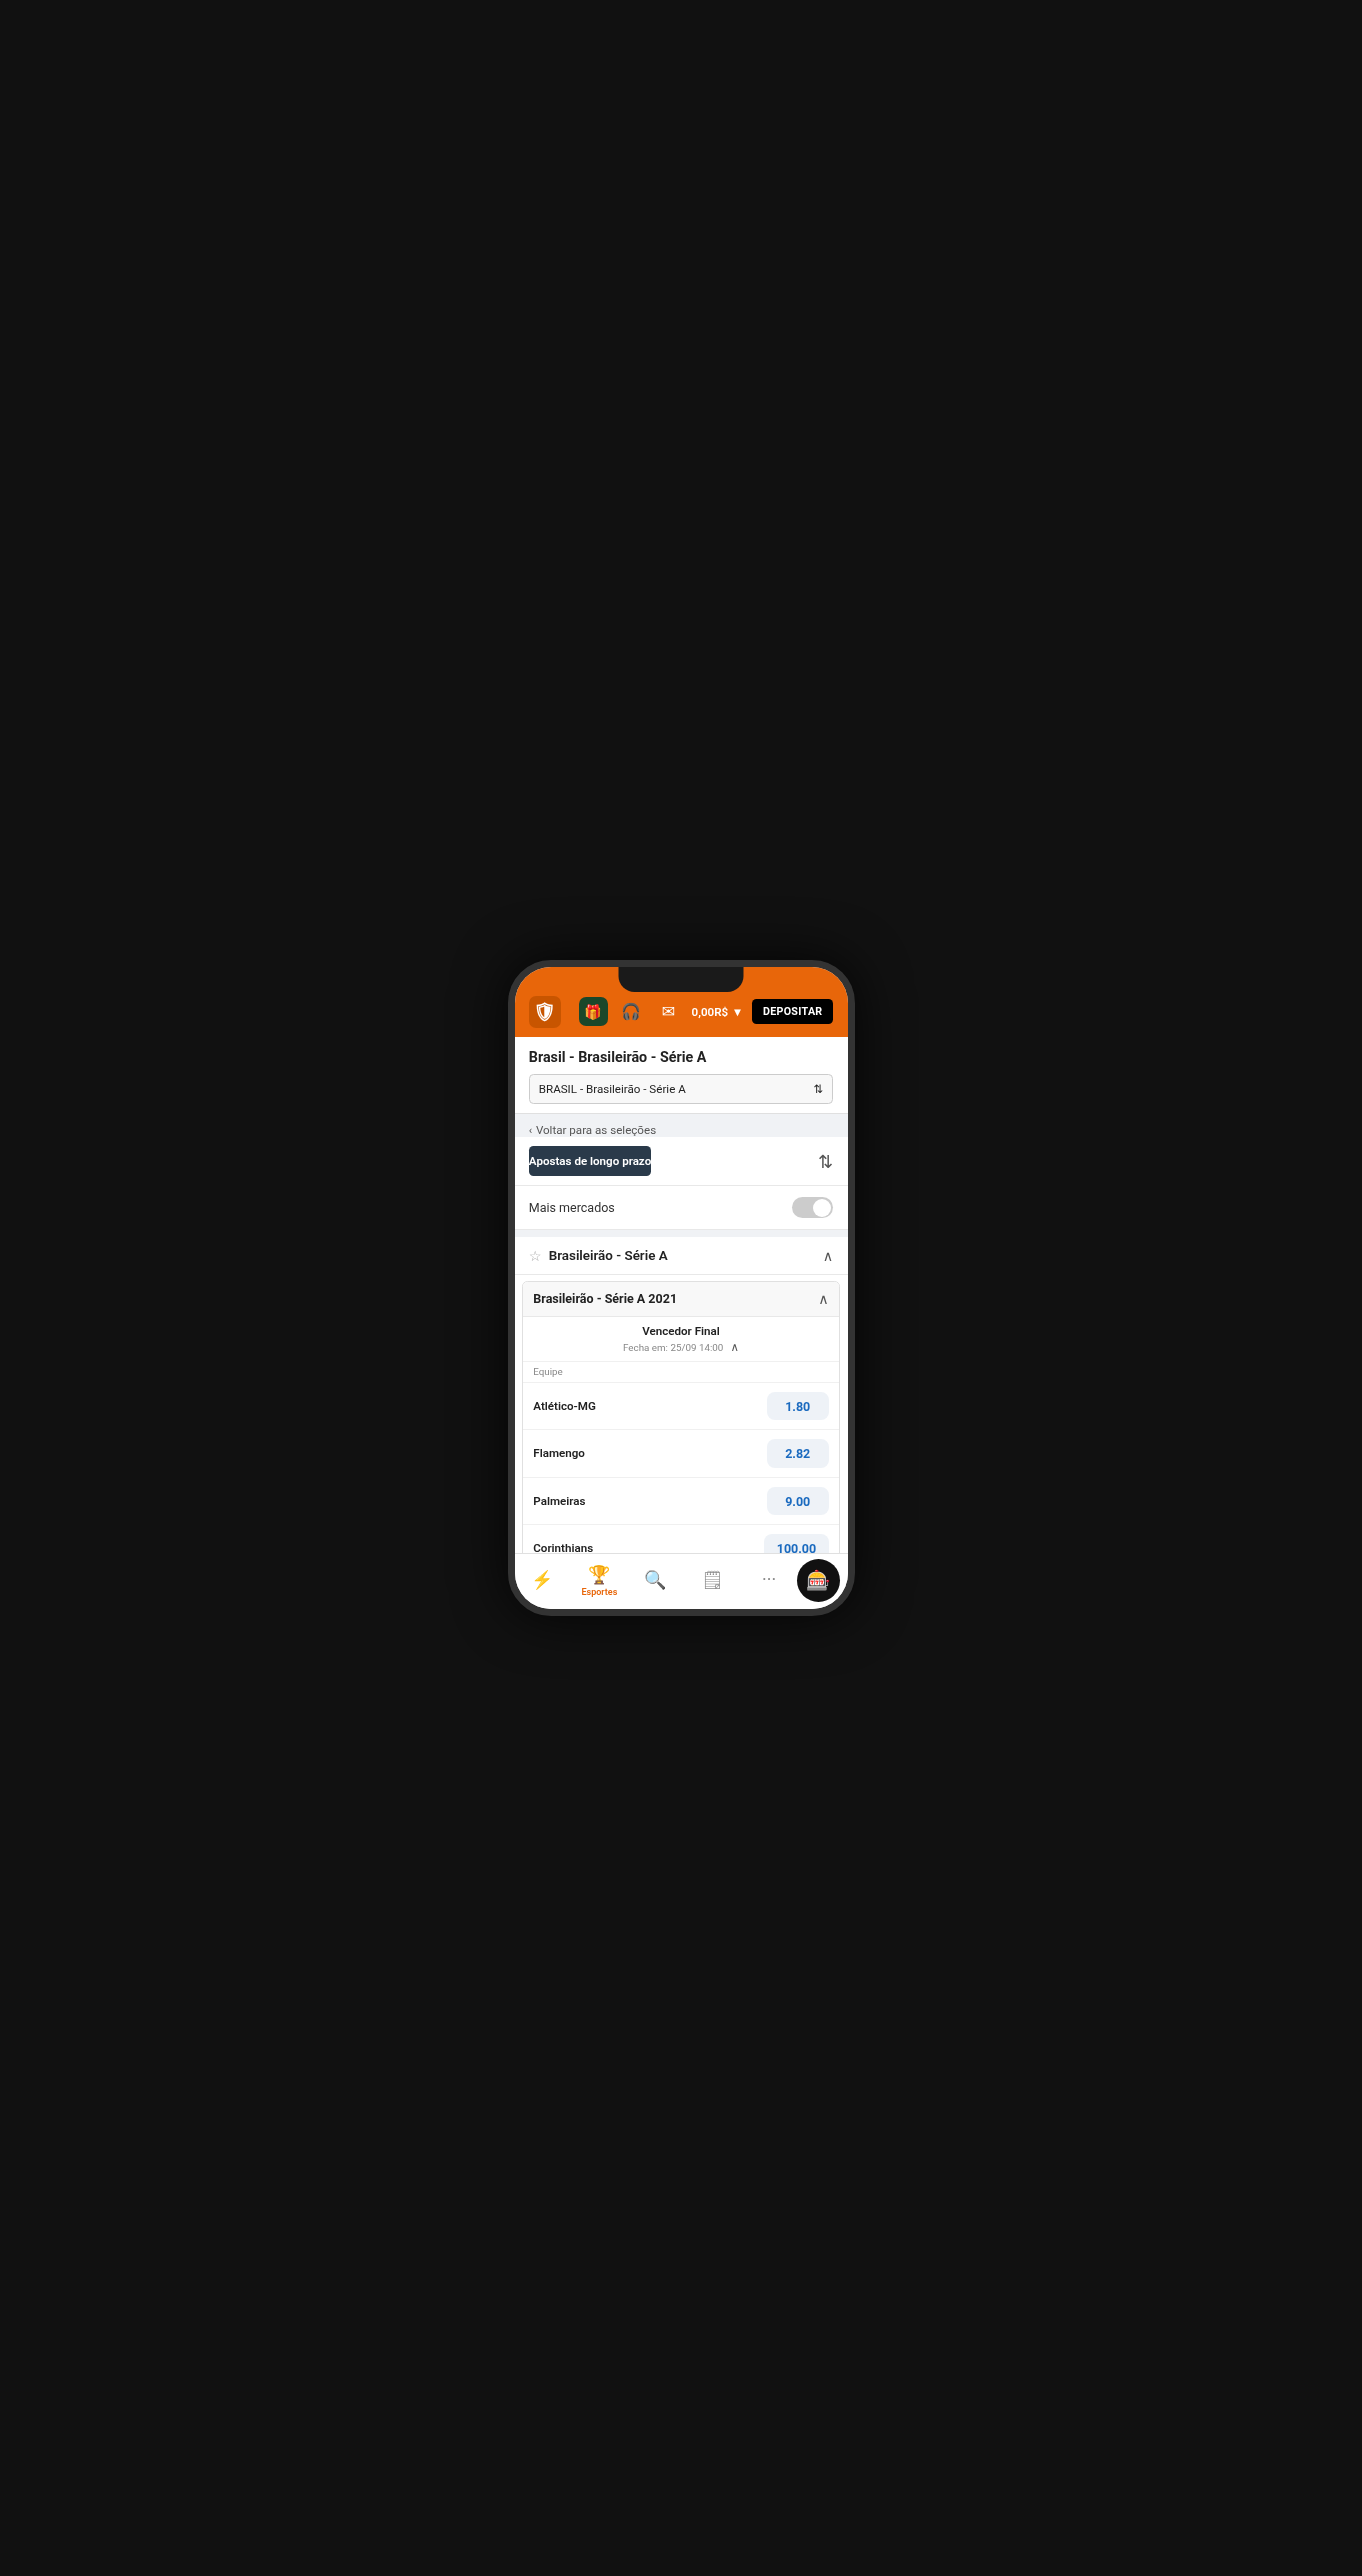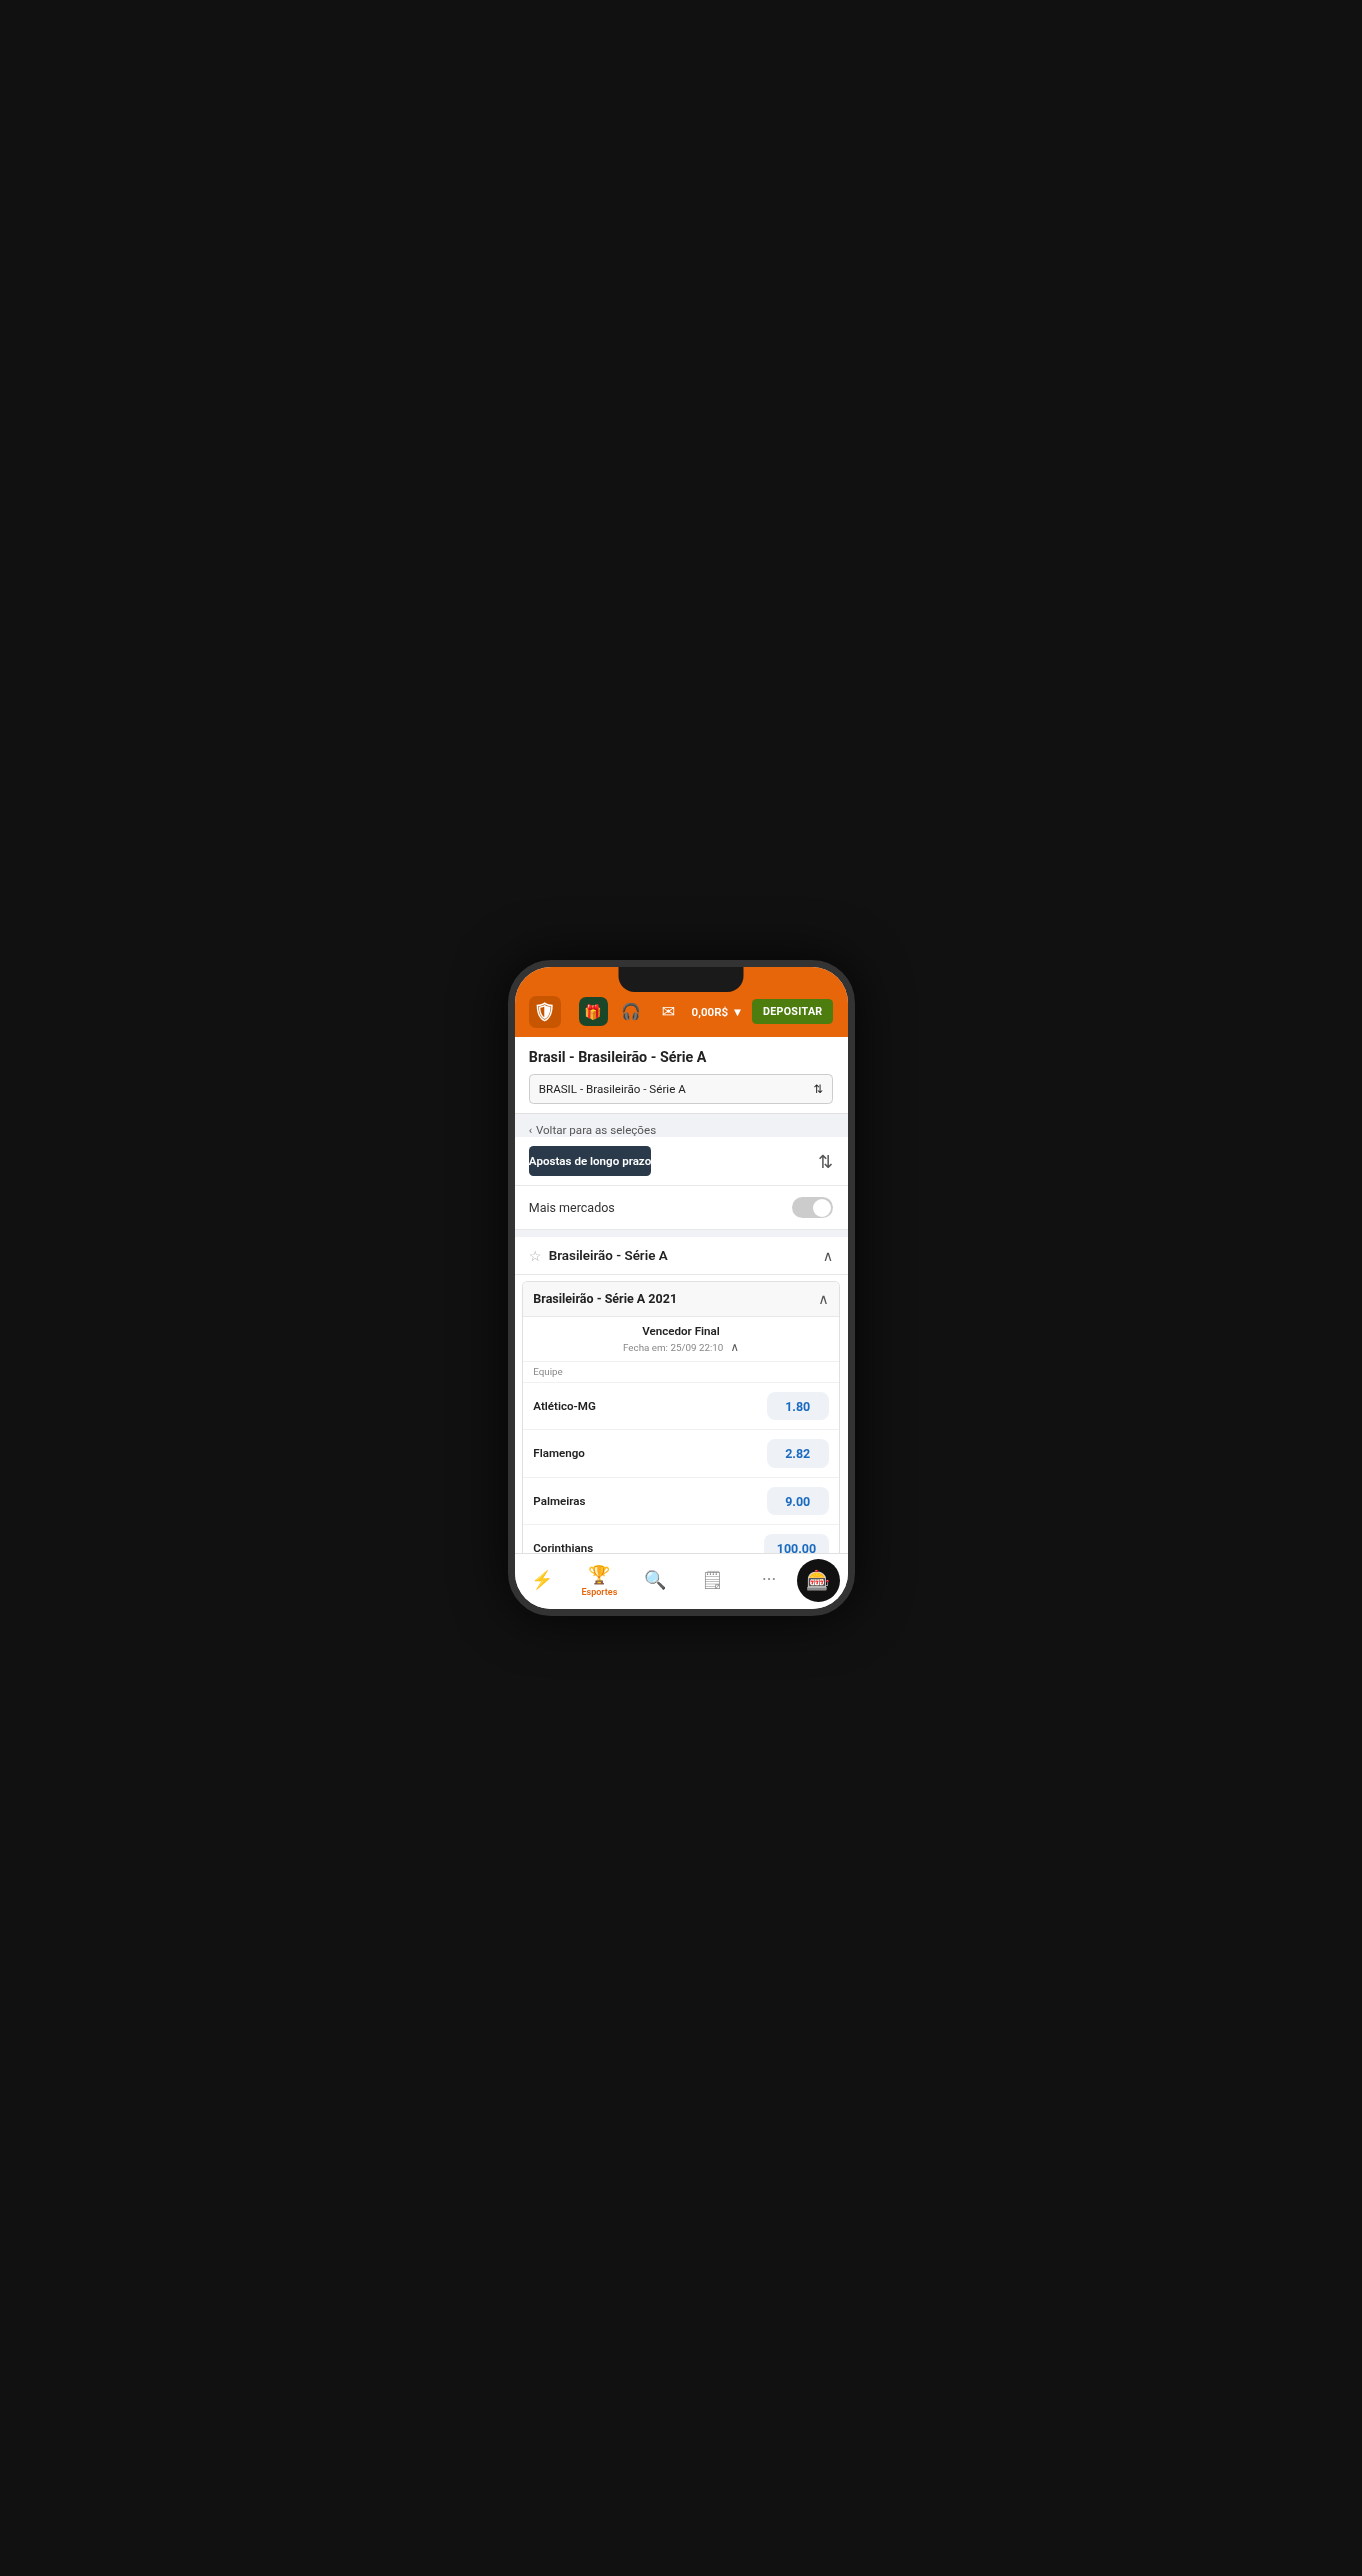--- a/index.html
+++ b/index.html
@@ -95,21 +95,21 @@
     .header-balance {
       display: flex;
       align-items: center;
       gap: 3.6px;
       color: #fff;
       font-size: 11.6px;
       font-weight: 600;
     }
 
     .header-deposit-btn {
-      background: #4d7c0f;
+      background: #000000;
       color: #fff;
       font-size: 10.7px;
       font-weight: 700;
       padding: 6.2px 10.7px;
       border-radius: 4.5px;
       letter-spacing: 0.3px;
     }
 
     
     .content {
@@ -459,21 +459,21 @@
 
         <div class="betting-card">
           <div class="betting-card-header">
             <span class="card-title">Brasileirão - Série A 2021</span>
             <span class="card-chevron">∧</span>
           </div>
 
           <div class="market-header-row">
             <span class="market-title">Vencedor Final</span>
             <span>
-              <span class="market-date">Fecha em: 25/09 22:10</span>
+              <span class="market-date">Fecha em: 25/09 14:00</span>
               <span class="market-date-chevron">∧</span>
             </span>
           </div>
 
           <div class="market-subtitle">Equipe</div>
 
           <div class="team-bet-row">
             <span class="team-name">Atlético-MG</span>
             <div class="odds-btn">
               <span class="odds-value">1.80</span>

